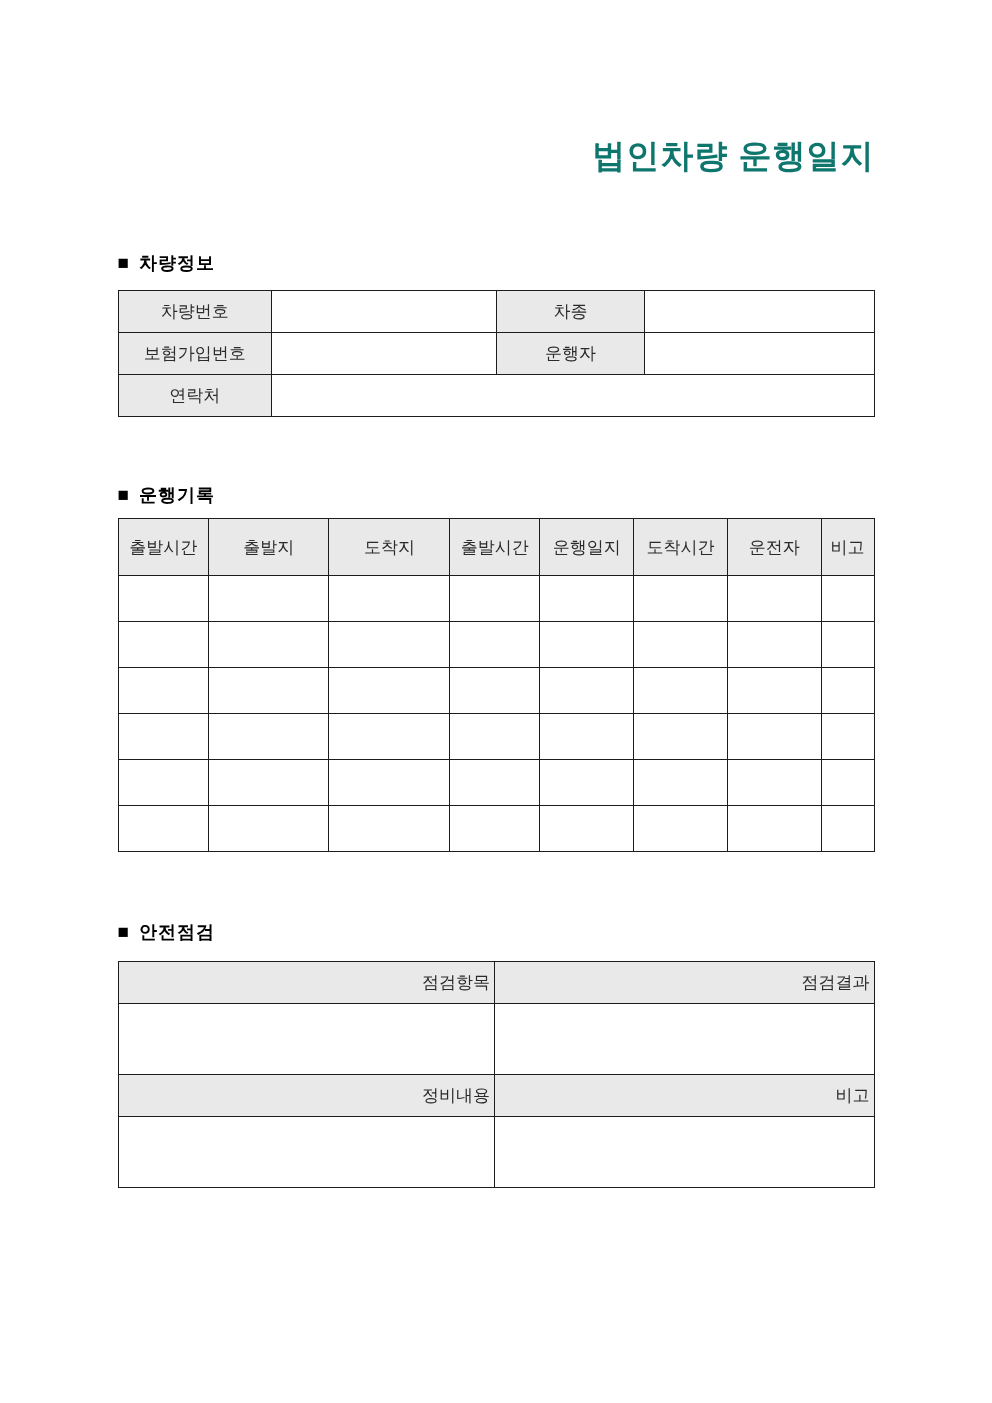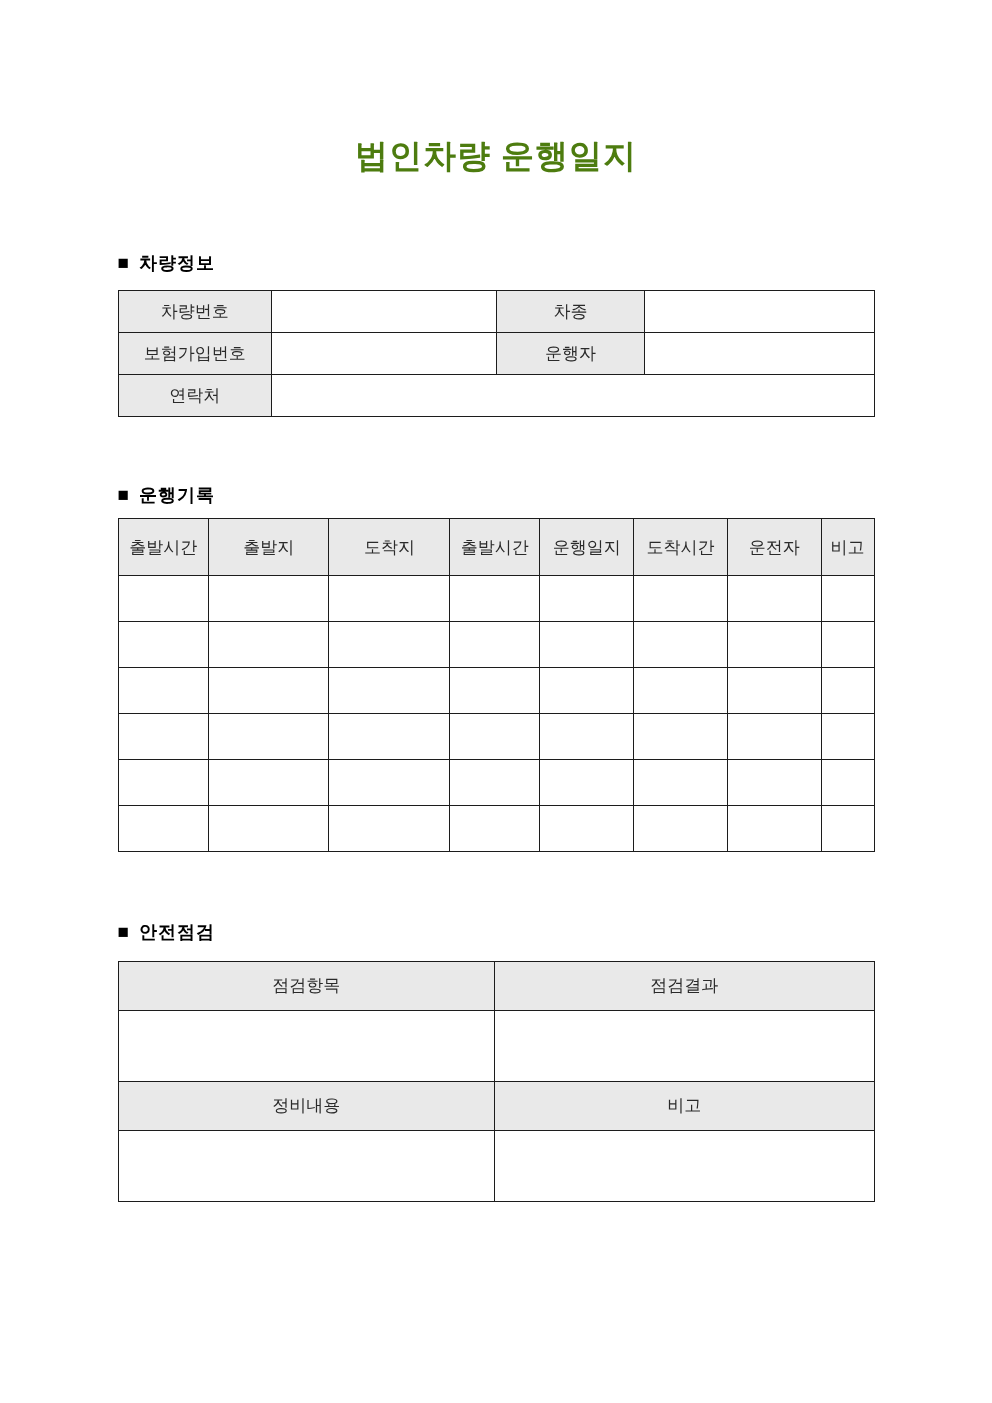--- a/index.html
+++ b/index.html
@@ -11,26 +11,26 @@
     font-family: "Liberation Sans", "DejaVu Sans", sans-serif;
     color: #1e1e1e;
     overflow: hidden;
   }
   .content {
     width: 757px;
     margin: 0 auto;
   }
   .doc-title {
     margin: 137px 0 16px 0;
-    text-align: center;
+    text-align: right;
     font-size: 33px;
     font-weight: 700;
     letter-spacing: 1px;
     line-height: 1.15;
-    color: #4d7c0f;
+    color: #0f766e;
   }
   .section-header {
     display: flex;
     align-items: center;
     gap: 9px;
     font-size: 18px;
     font-weight: 700;
     letter-spacing: 1px;
     color: #000000;
     line-height: 1.2;
@@ -63,21 +63,21 @@
   td.blank { background: #ffffff; }
 
   .vehicle-table { margin-top: 15px; }
   .vehicle-table td, .vehicle-table th { height: 42px; }
 
   .log-table { margin-top: 12px; }
   .log-table thead th { height: 57px; }
   .log-table tbody td { height: 46px; }
 
   .safety-table { margin-top: 17px; }
-  .safety-table th { height: 49px; }
+  .safety-table th { height: 42px; text-align: right; }
   .safety-table td { height: 71px; }
 </style>
 </head>
 <body>
 
 <div class="content">
 
   <h1 class="doc-title">법인차량 운행일지</h1>
 
   <div class="section-header sec-vehicle">

